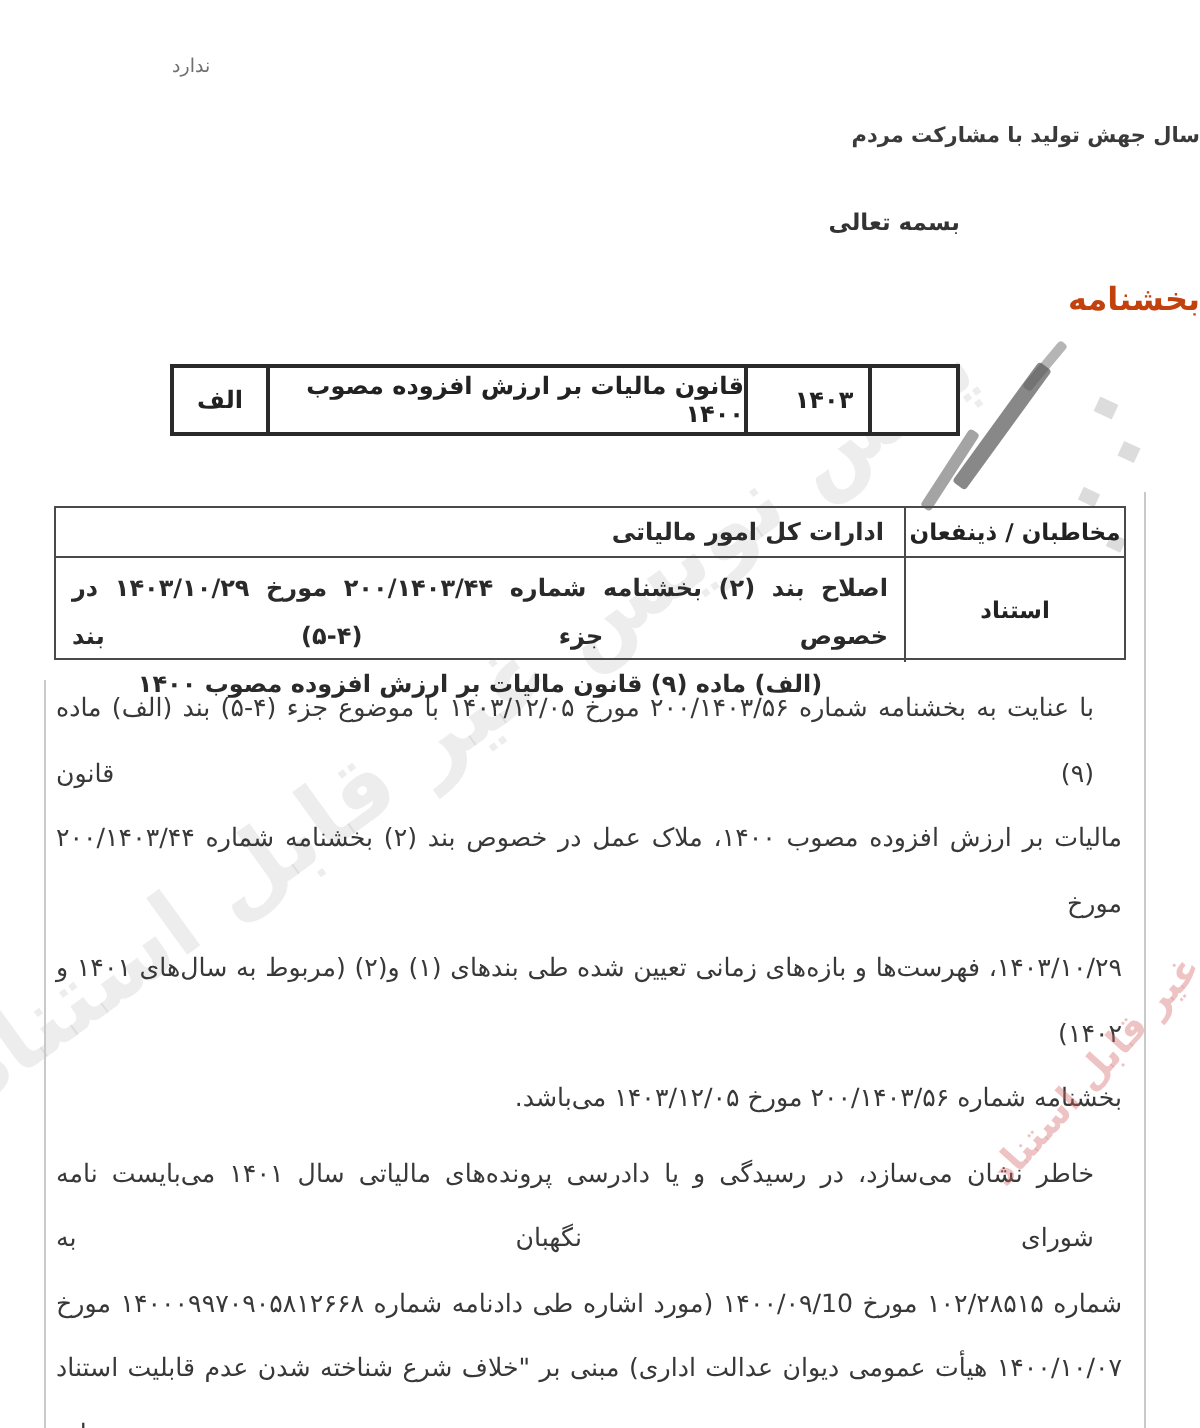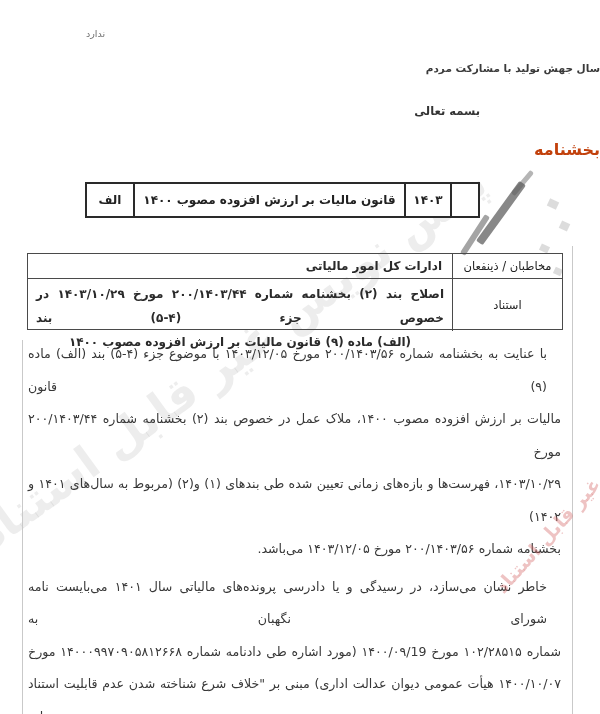--- a/index.html
+++ b/index.html
@@ -17,39 +17,39 @@
 
   
   .slogan{left:0;top:62px;width:600px;font-size:10.5px;font-weight:bold;color:#3a3a3a;}
   .bismillah{left:0;top:104px;width:480px;font-size:11.5px;font-weight:bold;color:#333;}
   .doc-type{left:0;top:140px;width:600px;font-size:16px;font-weight:bold;color:#c2410c;letter-spacing:.5px;}
 
   
   .htable{
     left:85px;top:182px;width:395px;height:36px;
     display:flex;flex-direction:row;direction:ltr;
-    border:2px solid #2a2a2a;box-sizing:border-box;background:#fff;
+    border:2px solid #2a2a2a;box-sizing:border-box;background:#fff;gap:16px;
   }
   .htable .cell{
     display:flex;align-items:center;justify-content:center;
     box-sizing:border-box;font-weight:bold;font-size:12px;color:#222;direction:rtl;
   }
   .hc-alef{width:48px;border-right:2px solid #2a2a2a;font-size:12.5px;}
   .hc-title{flex:1;border-right:2px solid #2a2a2a;}
   .hc-year{width:46px;border-right:2px solid #2a2a2a;font-size:13px;}
   .hc-empty{width:26px;}
 
   
   .itable{
     left:27px;top:253px;width:536px;height:77px;
     border:1.4px solid #4a4a4a;box-sizing:border-box;background:transparent;
   }
   .itable .row1{position:absolute;left:0;top:0;width:100%;height:25px;border-bottom:1.4px solid #4a4a4a;box-sizing:border-box;}
   .itable .labelcol{position:absolute;right:0;top:0;width:110px;height:100%;border-left:1.4px solid #4a4a4a;box-sizing:border-box;
-    display:flex;align-items:center;justify-content:center;font-weight:normal;font-size:11.5px;color:#222;}
+    display:flex;align-items:center;justify-content:center;font-weight:bold;font-size:11.5px;color:#222;}
   .itable .valuecol{position:absolute;right:110px;top:0;left:0;height:100%;box-sizing:border-box;
     display:flex;align-items:center;font-weight:bold;font-size:12px;color:#2a2a2a;padding:0 10px;}
   .row2{position:absolute;left:0;top:25px;width:100%;height:52px;}
   .subject-lines{padding:3px 8px 0 8px;}
   .subj-line{font-size:12px;font-weight:bold;color:#2a2a2a;line-height:24px;direction:rtl;}
   .subj-line.justify{text-align:justify;text-align-last:justify;}
   .subj-line.rightal{text-align:center;}
 
   
   .body-text{left:28px;top:338px;width:533px;direction:rtl;}
@@ -134,21 +134,21 @@
 
   <div class="abs body-text">
     <div>
       <div class="bline justify indent">با عنایت به بخشنامه شماره ۲۰۰/۱۴۰۳/۵۶ مورخ ۱۴۰۳/۱۲/۰۵ با موضوع جزء (۴-۵) بند (الف) ماده (۹) قانون</div>
       <div class="bline justify">مالیات بر ارزش افزوده مصوب ۱۴۰۰، ملاک عمل در خصوص بند (۲) بخشنامه شماره ۲۰۰/۱۴۰۳/۴۴ مورخ</div>
       <div class="bline justify">۱۴۰۳/۱۰/۲۹، فهرست‌ها و بازه‌های زمانی تعیین شده طی بندهای (۱) و(۲) (مربوط به سال‌های ۱۴۰۱ و ۱۴۰۲)</div>
       <div class="bline rightal">بخشنامه شماره ۲۰۰/۱۴۰۳/۵۶ مورخ ۱۴۰۳/۱۲/۰۵ می‌باشد.</div>
     </div>
     <div class="para2">
       <div class="bline justify indent">خاطر نشان می‌سازد، در رسیدگی و یا دادرسی پرونده‌های مالیاتی سال ۱۴۰۱ می‌بایست نامه شورای نگهبان به</div>
-      <div class="bline justify">شماره ۱۰۲/۲۸۵۱۵ مورخ ۱۴۰۰/۰۹/19 (مورد اشاره طی دادنامه شماره ۱۴۰۰۰۹۹۷۰۹۰۵۸۱۲۶۶۸ مورخ</div>
+      <div class="bline justify">شماره ۱۰۲/۲۸۵۱۵ مورخ ۱۴۰۰/۰۹/10 (مورد اشاره طی دادنامه شماره ۱۴۰۰۰۹۹۷۰۹۰۵۸۱۲۶۶۸ مورخ</div>
       <div class="bline justify">۱۴۰۰/۱۰/۰۷ هیأت عمومی دیوان عدالت اداری) مبنی بر "خلاف شرع شناخته شدن عدم قابلیت استناد به مصوبات</div>
 
     </div>
   </div>
 
   <div class="abs edge-line edge-left"></div>
   <div class="abs edge-line edge-right"></div>
 
   <div class="abs wm-corner">غیر قابل استناد</div>
 

